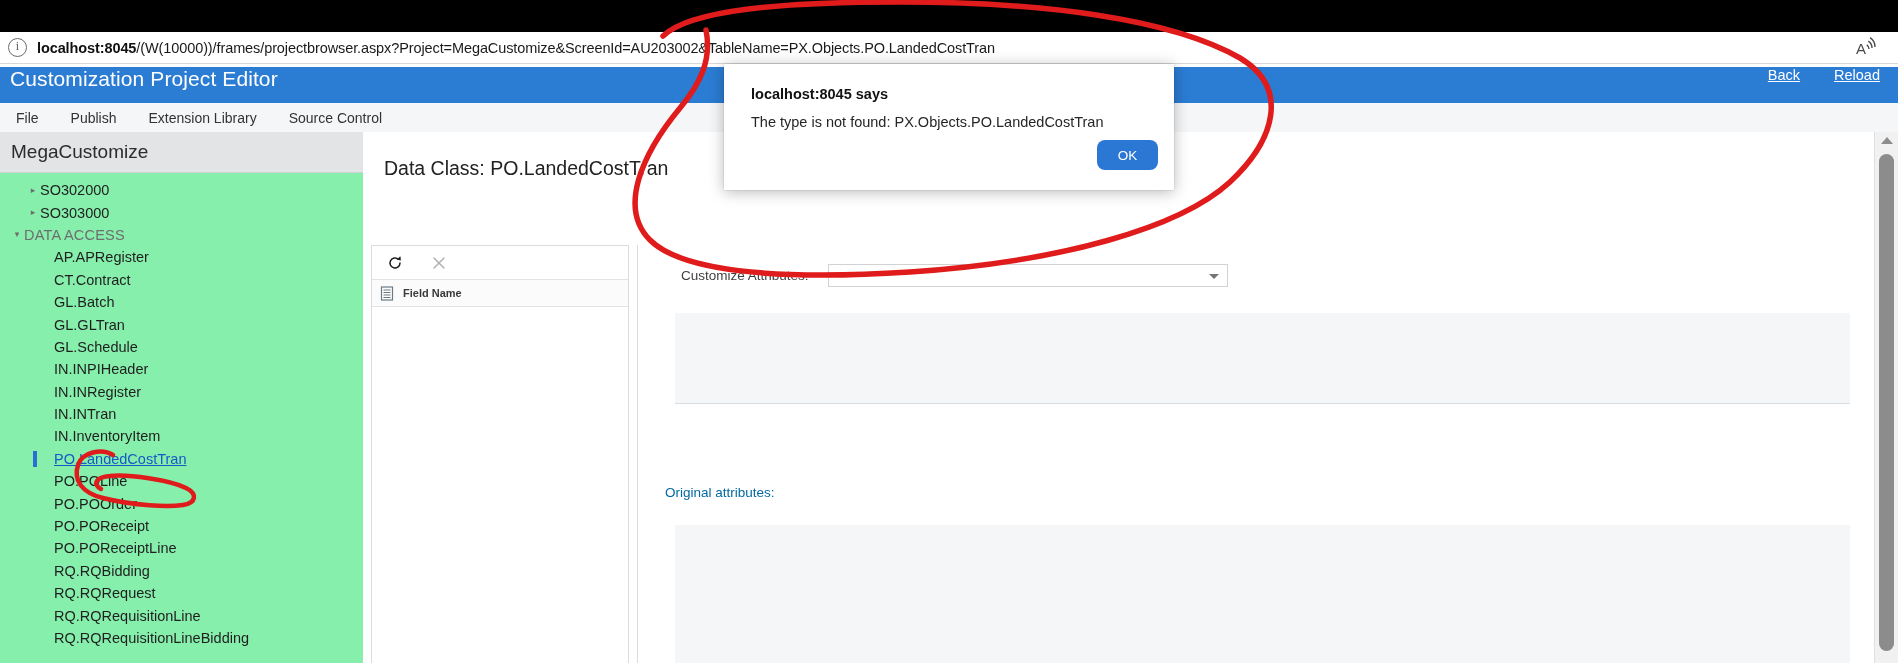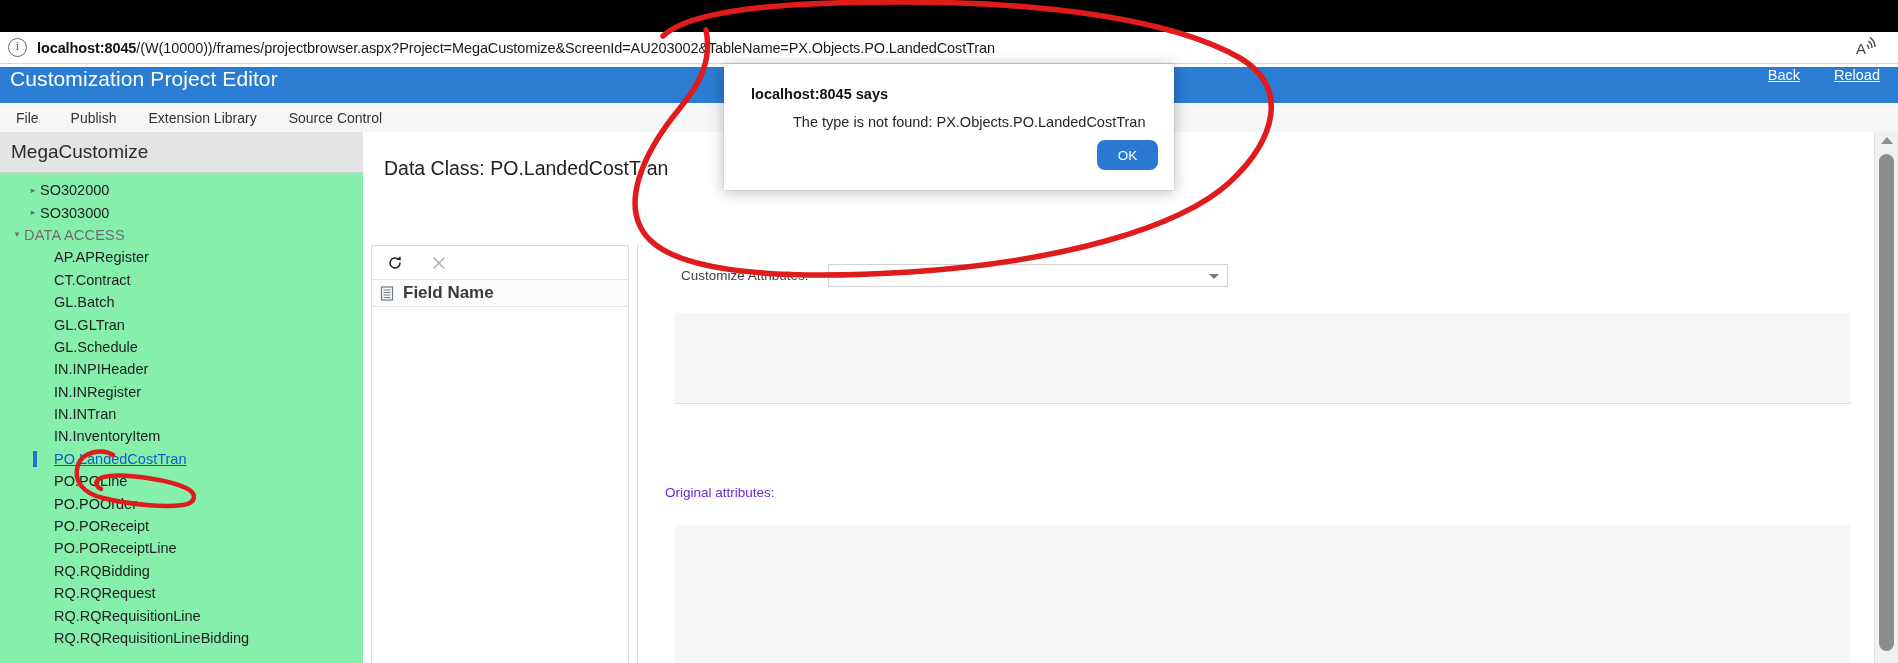--- a/index.html
+++ b/index.html
@@ -152,21 +152,21 @@
     background: #ffffff;
   }
   .tb-icon { width: 18px; height: 18px; cursor: pointer; }
   .fieldpanel-colhead {
     height: 26px; border-bottom: 1px solid #e3e3e3;
     display: flex; align-items: center; padding-left: 8px;
     background: #fbfbfb;
   }
   .colhead-icon { width: 14px; height: 15px; margin-right: 9px; }
   .colhead-text {
-    font-size: 17px; color: #3a3a3a; font-weight: 700; text-align: right;
+    font-size: 11px; color: #3a3a3a; font-weight: 700; text-align: right;
   }
   .fieldpanel-body { background: #ffffff; height: 357px; }
 
   .rightpane {
     position: absolute; left: 274px; top: 113px; width: 1212px; height: 418px;
     border-left: 1px solid #dcdcdc; box-sizing: border-box;
   }
   .attr-row {
     position: absolute; left: 0; top: 18px; height: 24px;
     display: flex; align-items: center;
@@ -182,21 +182,21 @@
     position: absolute; right: 8px; top: 9px; width: 0; height: 0;
     border-left: 5px solid transparent; border-right: 5px solid transparent;
     border-top: 5px solid #757575;
   }
   .attr-box-1 {
     position: absolute; left: 37px; top: 68px; width: 1175px; height: 90px;
     background: #f4f6f8; border-bottom: 1px solid #d8dde1;
   }
   .orig-attrs-label {
     position: absolute; left: 27px; top: 240px;
-    font-size: 13.5px; color: #6d28d9;
+    font-size: 13.5px; color: #0369a1;
   }
   .attr-box-2 {
     position: absolute; left: 37px; top: 280px; width: 1175px; height: 138px;
     background: #f4f6f8;
   }
 
   
   .page-scroll {
     position: absolute; right: 0; top: 132px; width: 23px; height: 531px;
     background: #f1f1f1; border-left: 1px solid #e0e0e0;
@@ -217,21 +217,21 @@
     background: #ffffff; box-sizing: border-box;
     box-shadow: 0 2px 14px rgba(0,0,0,0.28), 0 0 1px rgba(0,0,0,0.3);
     z-index: 40;
   }
   .alert-title {
     position: absolute; left: 27px; top: 22px;
     font-size: 14.5px; font-weight: 700; color: #121212;
   }
   .alert-message {
     position: absolute; left: 27px; top: 50px;
-    font-size: 14.5px; color: #262626; margin-left: 42px;
+    font-size: 14.5px; color: #262626;
   }
   .alert-ok {
     position: absolute; right: 16px; top: 76px;
     width: 61px; height: 30px; background: #2b77d4; border: none;
     color: #ffffff; font-size: 13.5px; border-radius: 8px;
     font-family: "Liberation Sans", sans-serif; cursor: pointer;
   }
 
   
   .annotation-layer {

